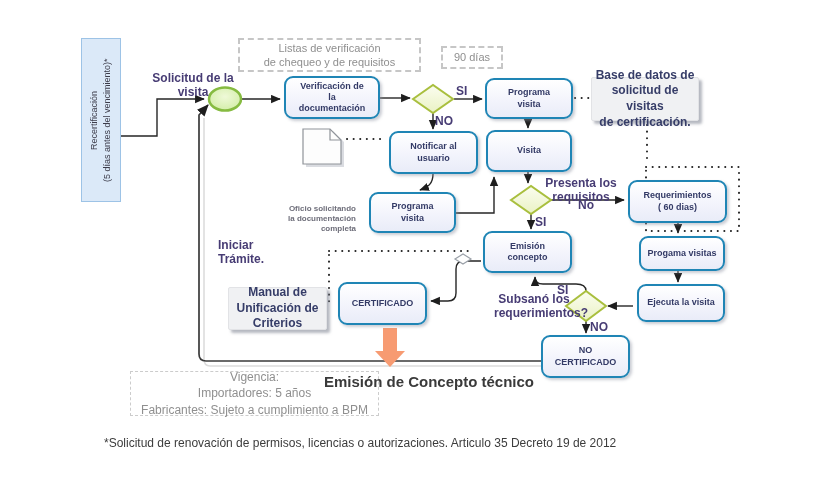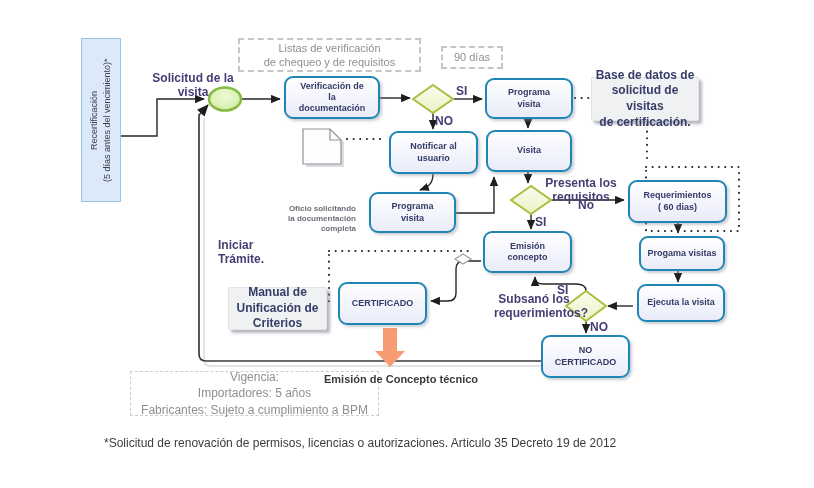--- a/index.html
+++ b/index.html
@@ -42,21 +42,21 @@
     background:#dbe9f8;border:1.5px solid #9dc3e6;
     color:#3c3c4a;font-size:9px;line-height:1.45;
     writing-mode:vertical-rl;transform:rotate(180deg);
     display:flex;align-items:center;justify-content:center;text-align:center;
     white-space:pre-line;
   }
   .graytext{
     position:absolute;z-index:3;color:#6e6e7a;font-weight:bold;font-size:8px;
     line-height:1.25;text-align:right;white-space:pre-line;margin-top:36px;
   }
-  .boldnote{position:absolute;z-index:3;color:#3a3a3a;font-weight:bold;font-size:11px;}
+  .boldnote{position:absolute;z-index:3;color:#3a3a3a;font-weight:bold;font-size:15px;}
   .footnote{position:absolute;z-index:3;color:#3c3c3c;font-size:12px;}
   .vigencia{
     position:absolute;z-index:2;box-sizing:border-box;
     border:1.5px dashed #cccccc;background:#fff;
     color:#8f8f8f;font-size:12px;line-height:1.35;
     display:flex;align-items:center;justify-content:center;text-align:center;
     white-space:pre-line;
   }
 </style>
 </head>

